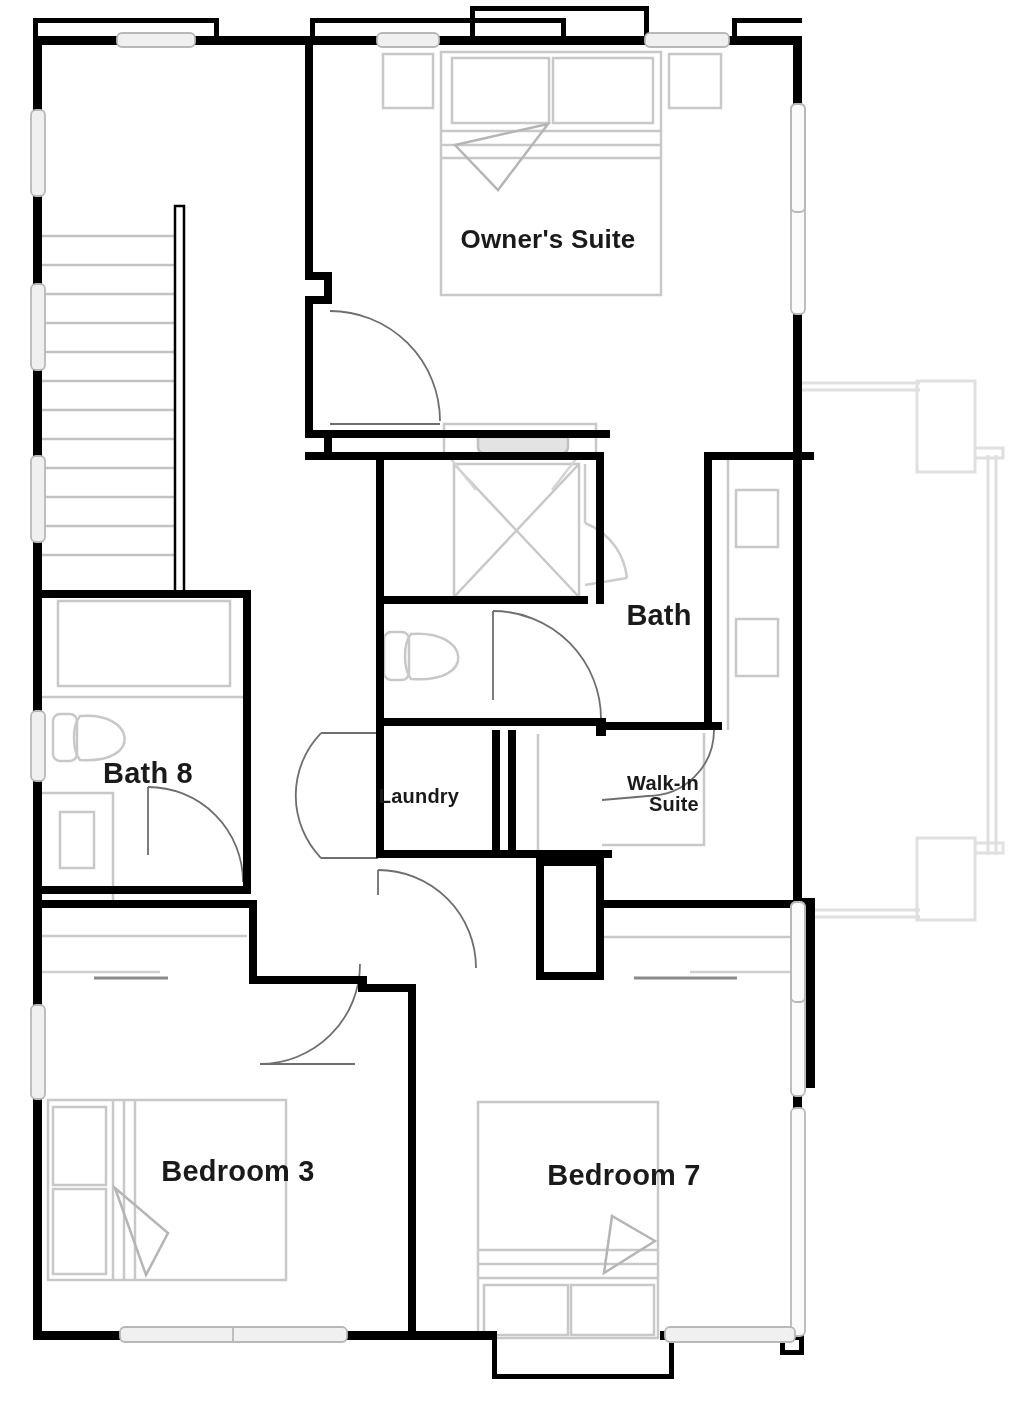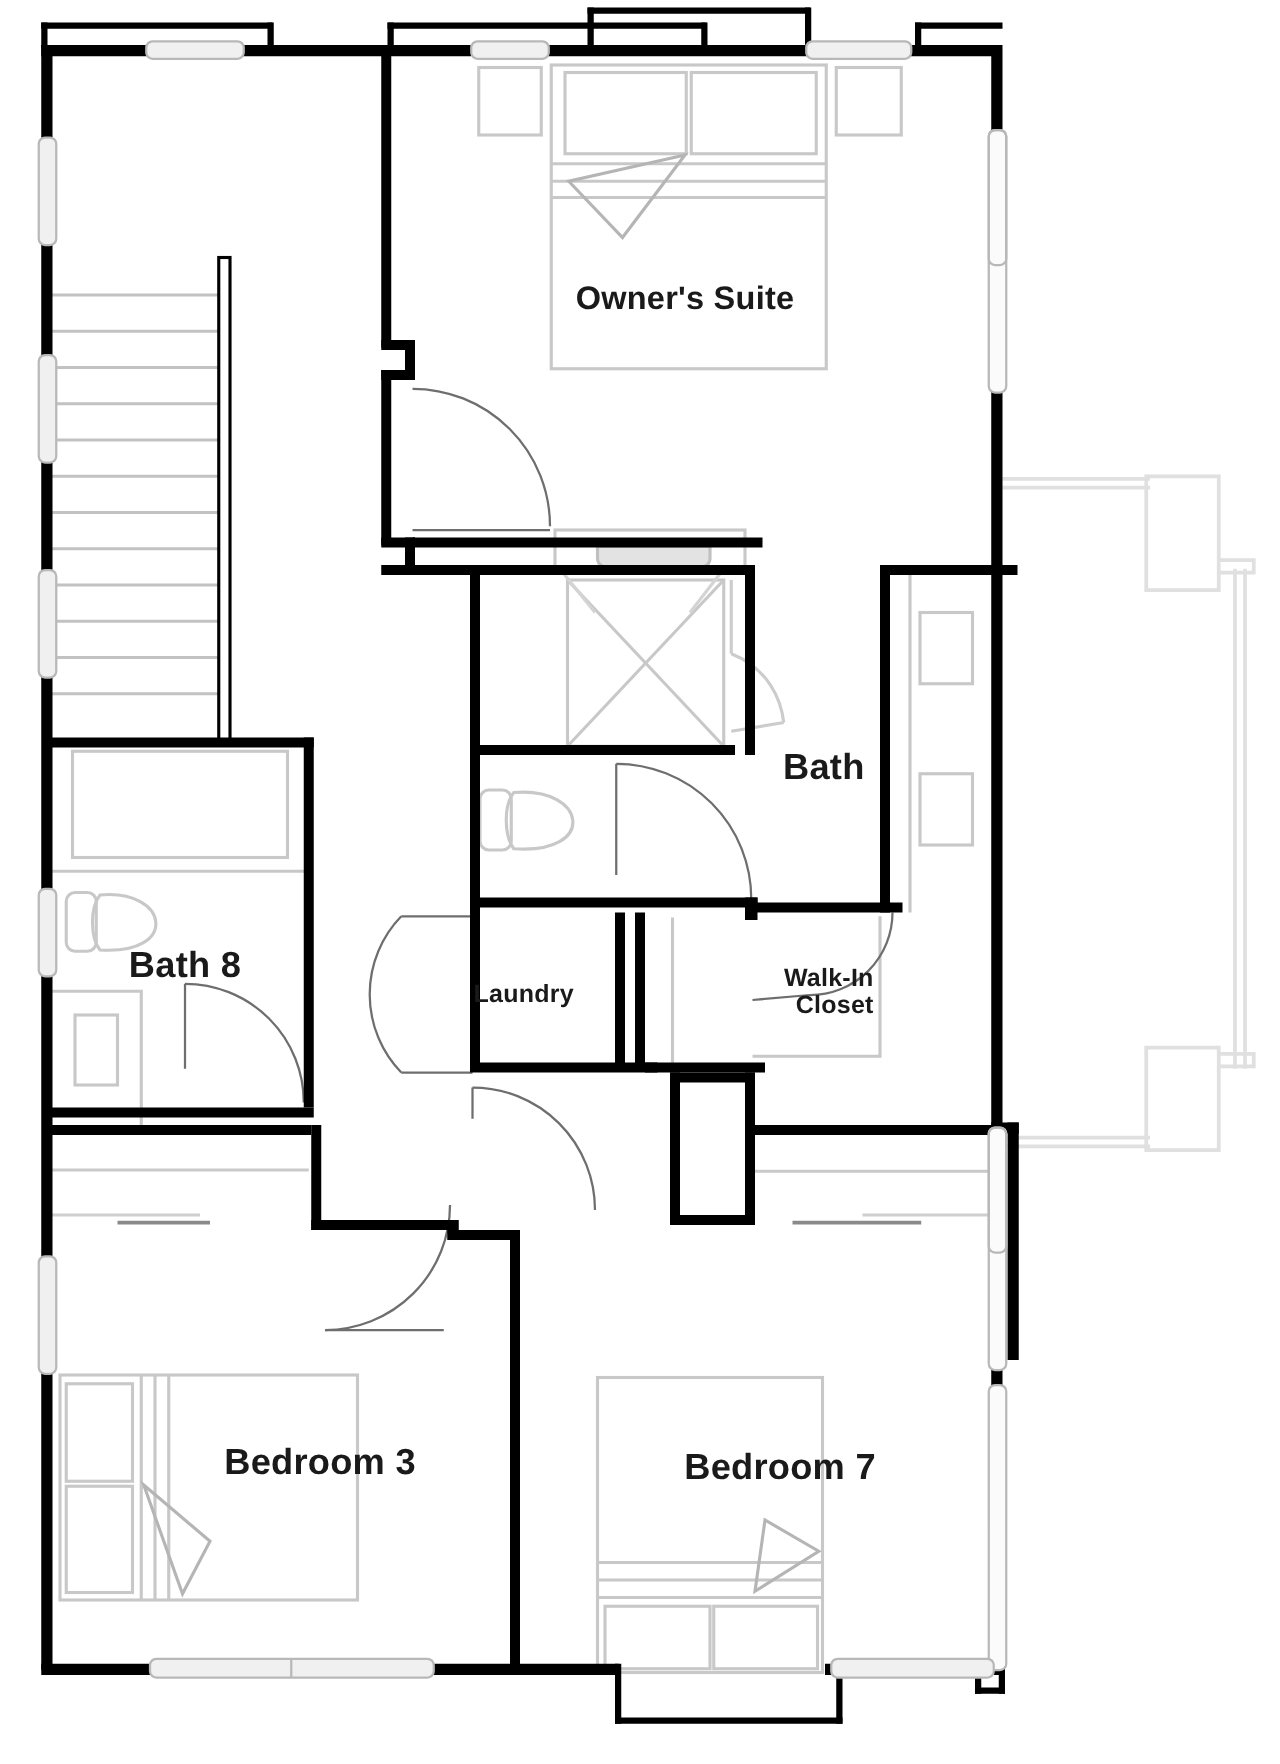--- a/index.html
+++ b/index.html
@@ -339,20 +339,20 @@
   <div class="room-label lbl-xl" style="left:548px; top:239px;">Owner's Suite</div>
 
   <div class="room-label lbl-lg" style="left:659px; top:615px;">Bath</div>
 
   <div class="room-label lbl-lg" style="left:148px; top:773px;">Bath 8</div>
 
   <div class="room-label lbl-md" style="left:419px; top:796px;">Laundry</div>
 
   <div class="room-label lbl-md lbl-two-line" style="left:663px; top:794px;">
     <div>Walk-In</div>
-    <div>Closet</div>
+    <div>Suite</div>
   </div>
 
-  <div class="room-label lbl-lg" style="left:256px; top:1171px;">Bedroom 3</div>
+  <div class="room-label lbl-lg" style="left:238px; top:1171px;">Bedroom 3</div>
 
   <div class="room-label lbl-lg" style="left:624px; top:1175px;">Bedroom 7</div>
 
 </div>
 
 </body></html>

